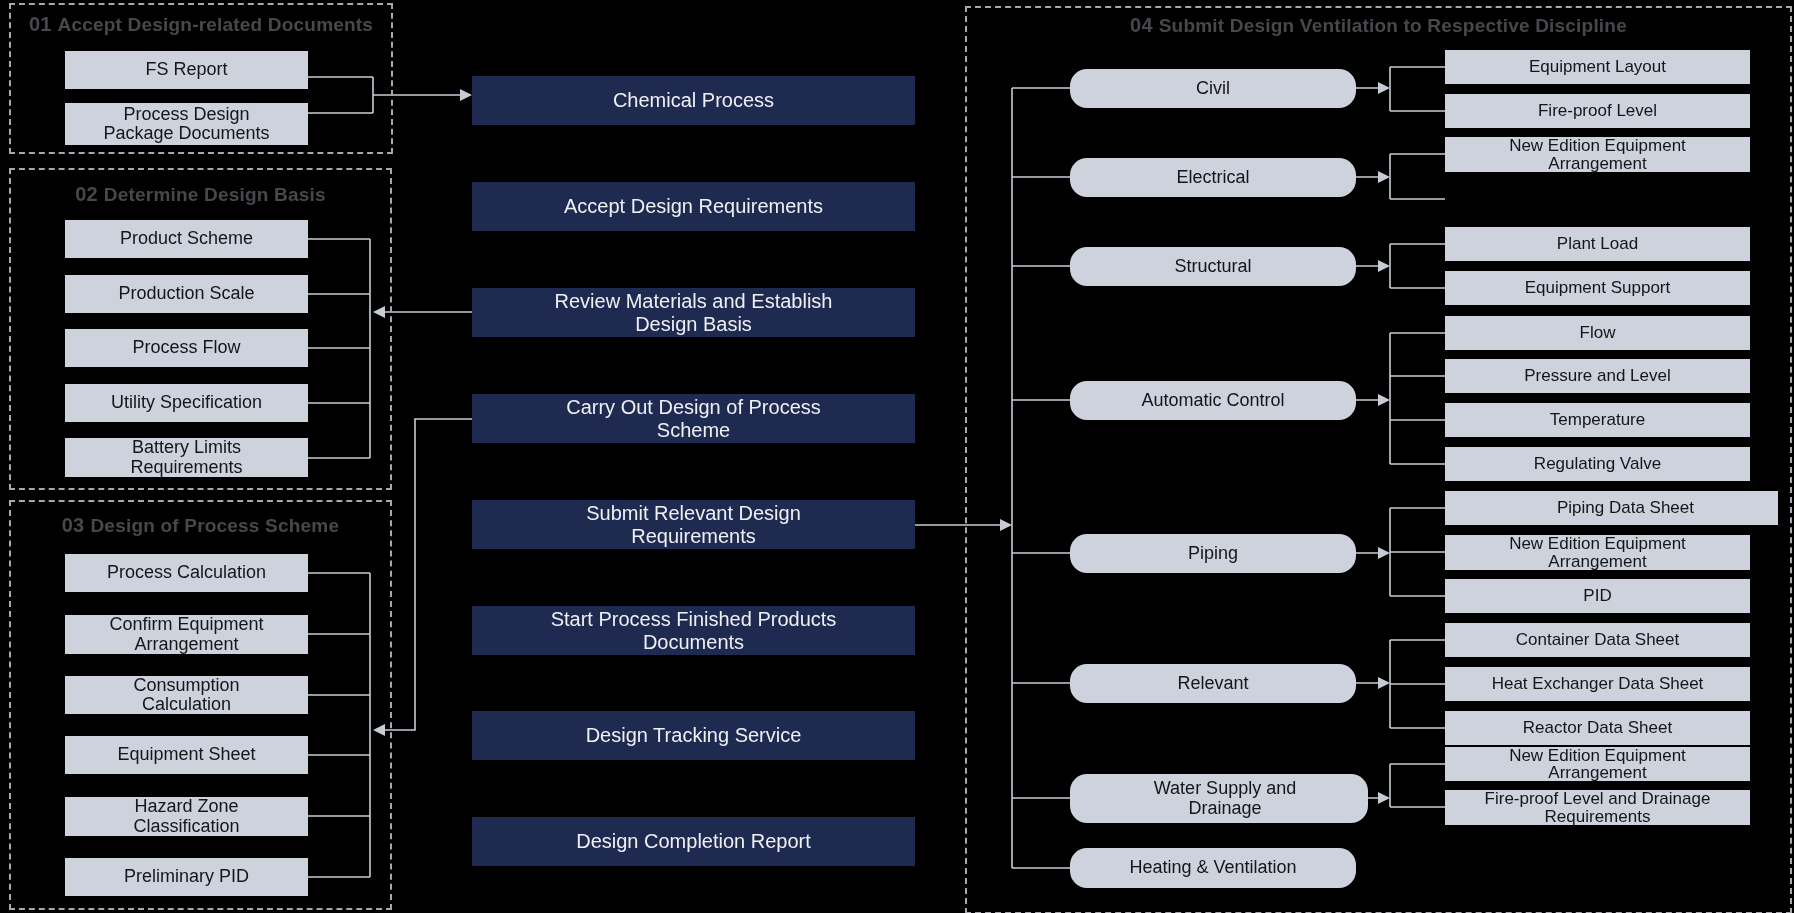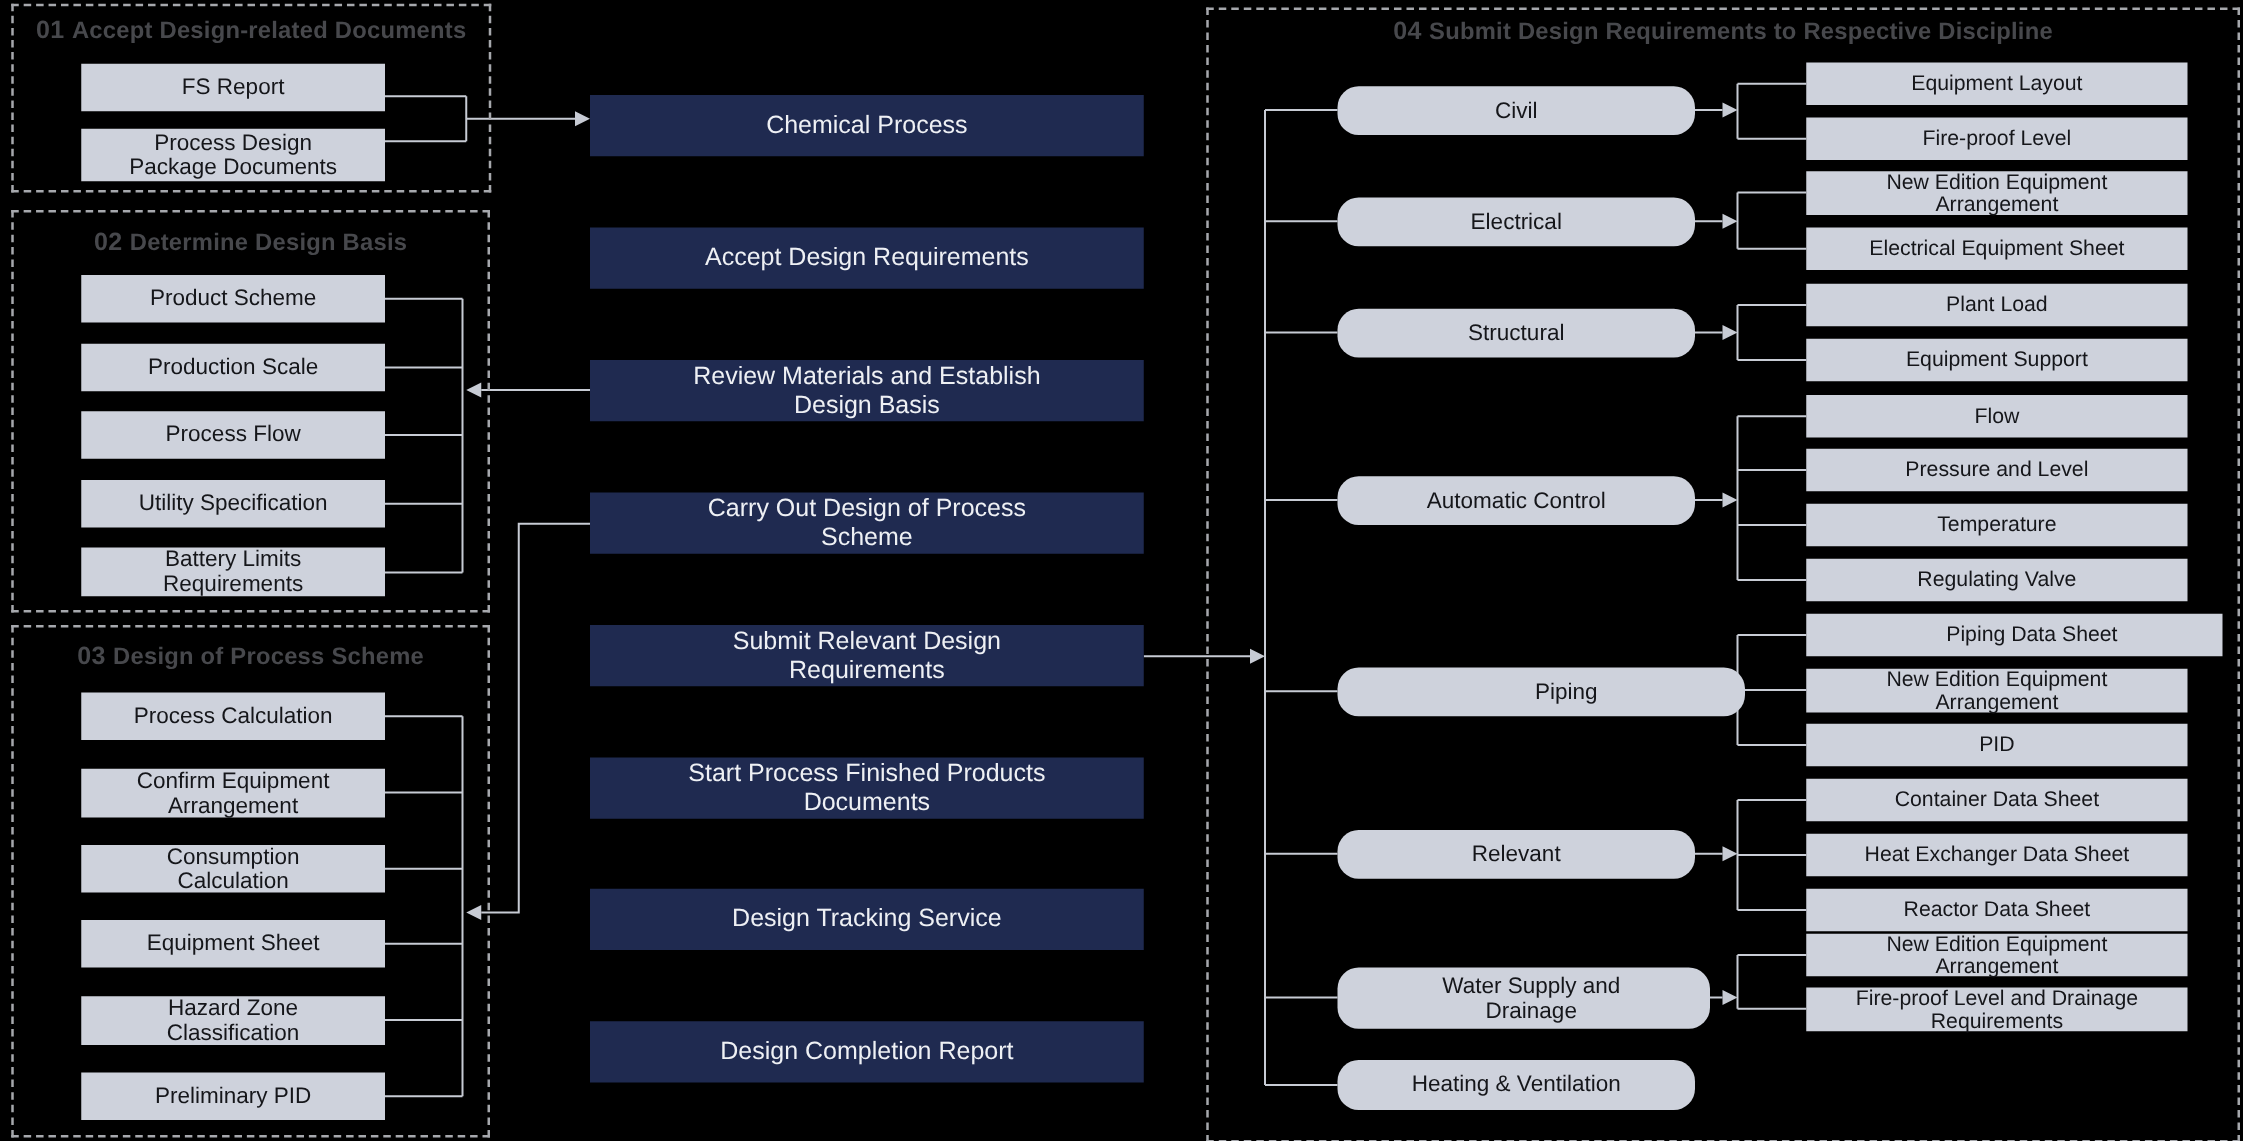--- a/index.html
+++ b/index.html
@@ -134,39 +134,38 @@
 Scheme</div>
   <div class="box nbox" style="top:500px;">Submit Relevant Design
 Requirements</div>
   <div class="box nbox" style="top:606px;">Start Process Finished Products
 Documents</div>
   <div class="box nbox" style="top:711px;">Design Tracking Service</div>
   <div class="box nbox" style="top:817px;">Design Completion Report</div>
 
   <div class="grp" style="left:965px;top:6px;width:823px;height:904px;">
     <div class="gtitle" style="top:6px;">
-      <span class="gnum">04</span><span>Submit Design Requirements to Respective Discipline</span>
+      <span class="gnum">04</span><span>Submit Design Ventilation to Respective Discipline</span>
     </div>
   </div>
 
   <div class="box disc" style="top:69px;height:39px;">Civil</div>
   <div class="box disc" style="top:158px;height:39px;">Electrical</div>
   <div class="box disc" style="top:247px;height:39px;">Structural</div>
   <div class="box disc" style="top:381px;height:39px;">Automatic Control</div>
-  <div class="box disc" style="top:534px;height:39px;padding-left:40px;">Piping</div>
+  <div class="box disc" style="top:534px;height:39px;">Piping</div>
   <div class="box disc" style="top:664px;height:39px;">Relevant</div>
   <div class="box disc" style="top:774px;height:49px;padding-left:12px;">Water Supply and
 Drainage</div>
   <div class="box disc" style="top:848px;height:40px;">Heating &amp; Ventilation</div>
 
   <div class="box sub" style="top:50px;height:34px;">Equipment Layout</div>
   <div class="box sub" style="top:94px;height:34px;">Fire-proof Level</div>
   <div class="box sub" style="top:137px;height:35px;">New Edition Equipment
 Arrangement</div>
-  <div class="box sub" style="top:182px;height:34px;">Electrical Equipment Sheet</div>
   <div class="box sub" style="top:227px;height:34px;">Plant Load</div>
   <div class="box sub" style="top:271px;height:34px;">Equipment Support</div>
   <div class="box sub" style="top:316px;height:34px;">Flow</div>
   <div class="box sub" style="top:359px;height:34px;">Pressure and Level</div>
   <div class="box sub" style="top:403px;height:34px;">Temperature</div>
   <div class="box sub" style="top:447px;height:34px;">Regulating Valve</div>
   <div class="box sub" style="top:491px;height:34px;padding-left:28px;">Piping Data Sheet</div>
   <div class="box sub" style="top:535px;height:35px;">New Edition Equipment
 Arrangement</div>
   <div class="box sub" style="top:579px;height:34px;">PID</div>

